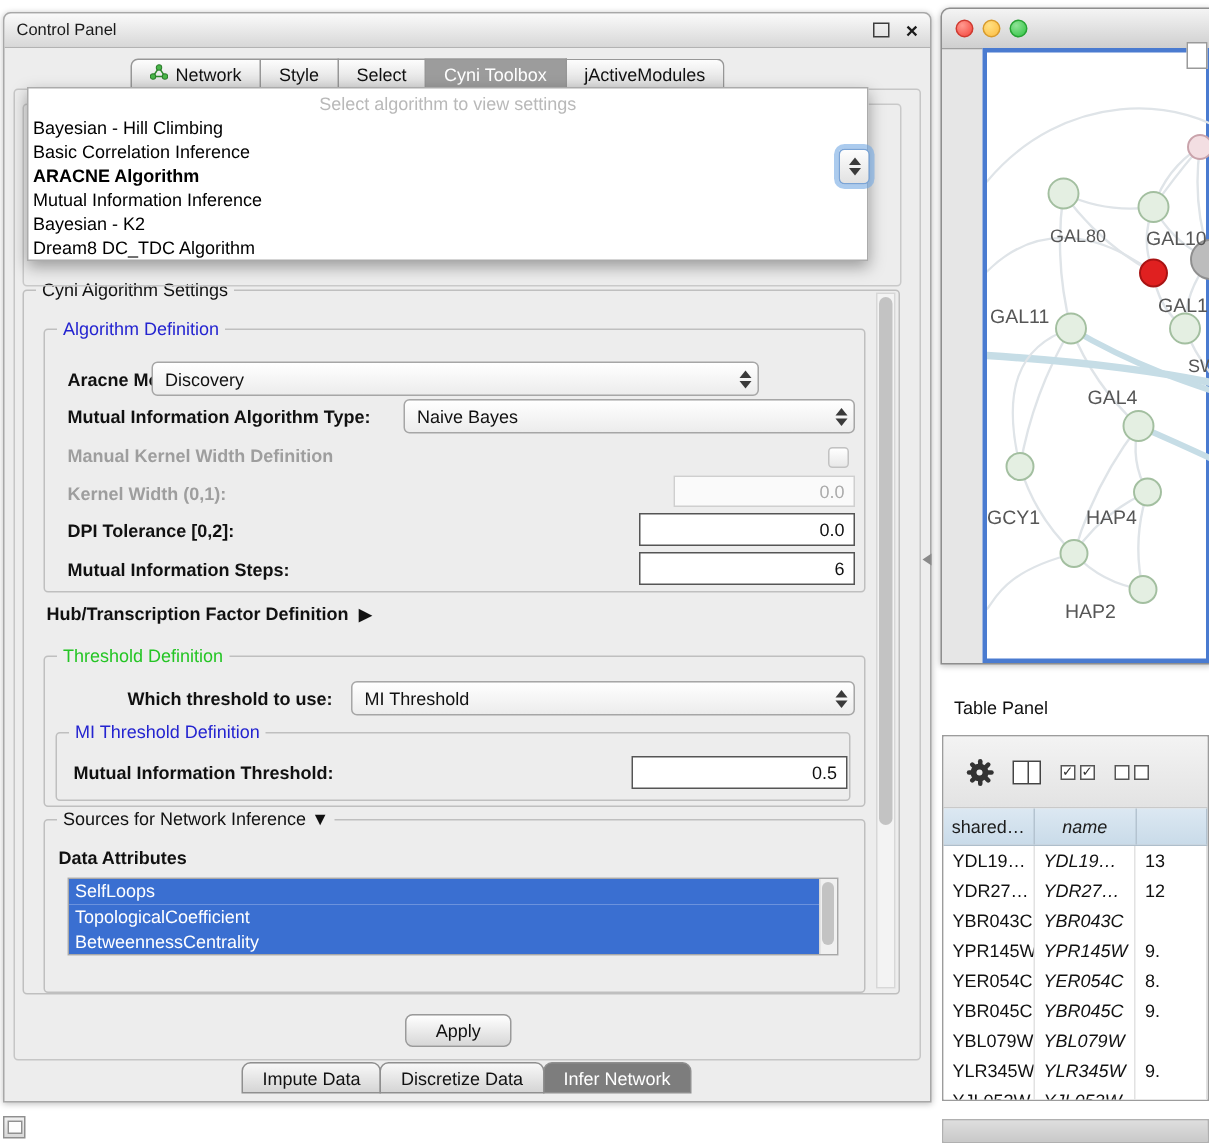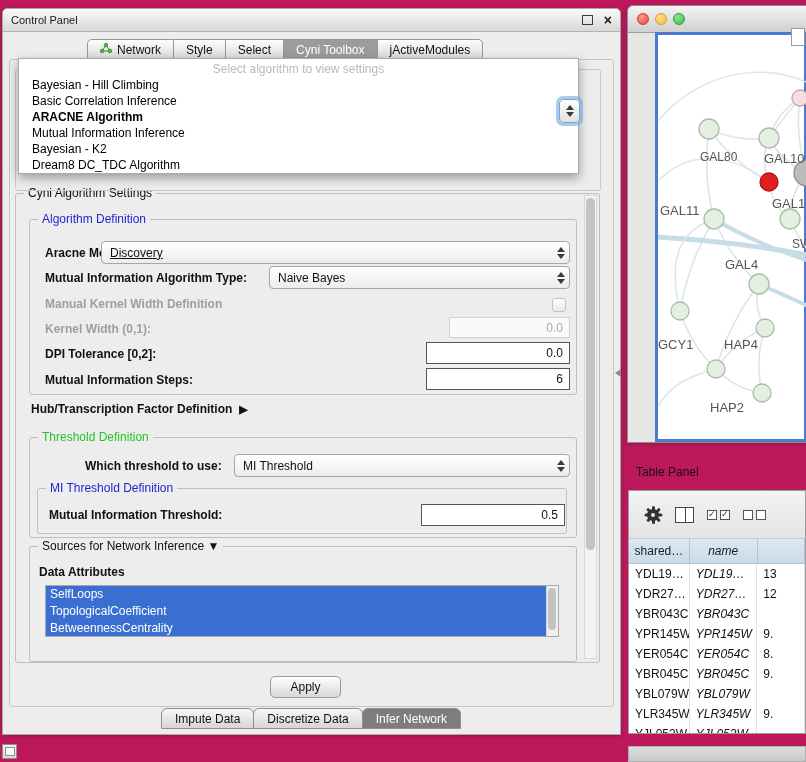--- a/index.html
+++ b/index.html
@@ -1,17 +1,17 @@
 <!DOCTYPE html>
 <html><head>
 <meta charset="utf-8">
 <style>
   html,body{margin:0;padding:0;}
   body{font-family:"Liberation Sans",sans-serif;background:#bbb;}
-  #screen{position:relative;width:806px;height:762px;background:#be185d;overflow:hidden;}
+  #screen{position:relative;width:806px;height:762px;background:#ffffff;overflow:hidden;}
 
   
   .cp{position:absolute;left:2px;top:8px;width:617px;height:725px;background:#ededed;
       border:1px solid #a8a8a8;border-radius:5px 5px 0 0;box-shadow:0 1px 4px rgba(0,0,0,.25);}
   .cp-title{height:22px;background:linear-gradient(#fafafa,#d8d8d8);border-bottom:1px solid #b3b3b3;
       border-radius:5px 5px 0 0;display:flex;align-items:center;padding:0 8px;font-size:11px;color:#1a1a1a;}
   .cp-title .spacer{flex:1;}
   .float-box{width:9px;height:8px;border:1px solid #3c3c3c;margin-right:11px;}
   .close-x{font-size:14px;font-weight:bold;color:#1a1a1a;line-height:14px;}
 
@@ -23,21 +23,21 @@
   .tab.selected{background:#9c9c9c;color:#fff;}
   .cp-content{position:absolute;left:6px;top:50px;width:603px;height:646px;border:1px solid #c6c6c6;border-radius:3px;}
 
   
   .hidden-group{position:absolute;left:12px;top:60px;width:584px;height:120px;border:1px solid #c9c9c9;border-radius:3px;z-index:2;}
 
   
   .algo-popup{position:absolute;left:15px;top:49px;width:561px;height:116px;background:#fff;border:1px solid #ababab;
       box-shadow:0 4px 10px rgba(0,0,0,.35);z-index:40;padding-top:2px;box-sizing:border-box;}
   .algo-placeholder{height:16px;line-height:16px;text-align:center;color:#b9b9b9;font-size:12px;}
-  .algo-item{height:16px;line-height:16px;font-size:12px;color:#000;padding-left:13px;white-space:nowrap;}
+  .algo-item{height:16px;line-height:16px;font-size:12px;color:#000;padding-left:3px;white-space:nowrap;}
   .algo-item.selected{font-weight:bold;}
   .combo-focus{position:absolute;left:556px;top:90px;width:21px;height:24px;box-sizing:border-box;
       background:linear-gradient(#fdfdfd,#e2e2e2);border:1px solid #7aa4d6;border-radius:4px;
       box-shadow:0 0 0 3px rgba(115,168,226,.6);z-index:41;display:flex;flex-direction:column;align-items:center;justify-content:center;gap:2px;}
 
   
   .group{position:absolute;border:1px solid #bfbfbf;border-radius:3px;}
   .gtitle{position:absolute;top:-8px;left:8px;background:#ededed;padding:0 4px;font-size:12px;color:#111;white-space:nowrap;}
   .gtitle.blue{color:#2424d0;}
   .gtitle.green{color:#25c525;}
@@ -184,21 +184,21 @@
     </div>
     <div class="vscroll">
       <div class="thumb"></div>
     </div>
 
     <div class="group" style="left:26px;top:210px;width:546px;height:174px;">
       <span class="gtitle blue">Algorithm Definition</span>
     </div>
 
     <span class="flabel" style="left:42px;top:237px;">Aracne Mode:</span>
-    <div class="combo" style="left:98px;top:232px;width:469px;text-decoration:underline;">
+    <div class="combo" style="left:98px;top:232px;width:405px;">
       <span class="ctext">Discovery</span>
       <span class="carrows">
           <span class="tri-up"></span>
           <span class="tri-down"></span>
         </span>
     </div>
 
     <span class="flabel" style="left:42px;top:262px;">Mutual Information Algorithm Type:</span>
     <div class="combo" style="left:266px;top:257px;width:301px;">
       <span class="ctext">Naive Bayes</span>

